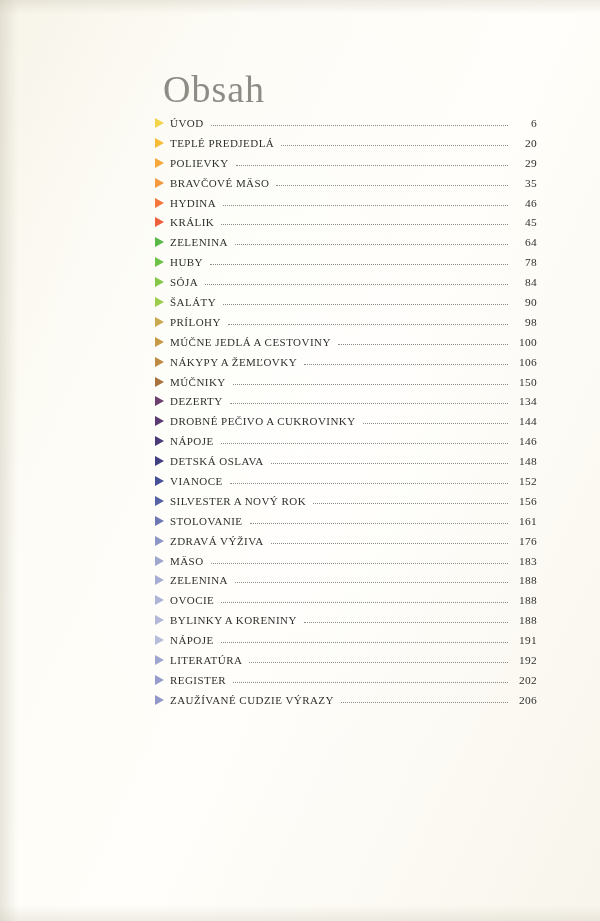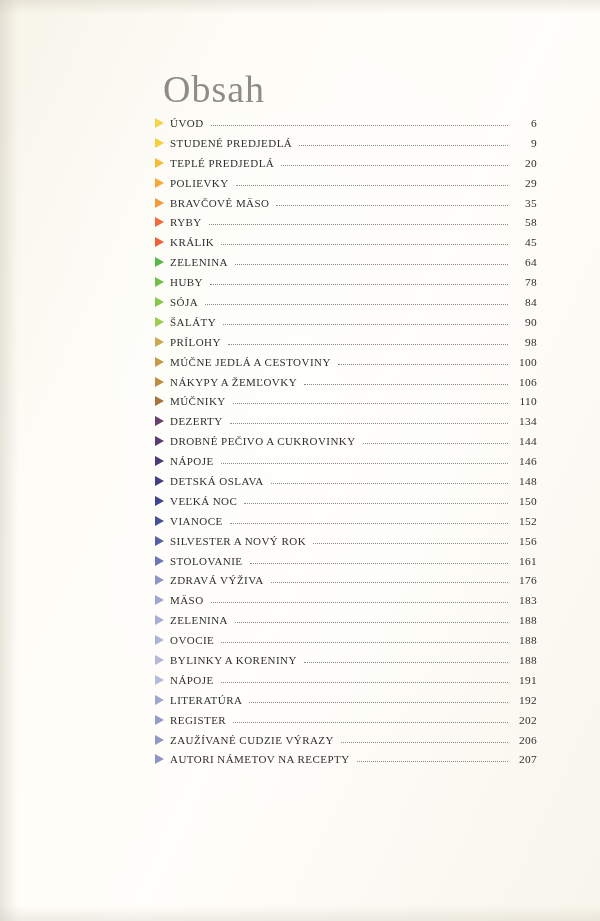--- a/index.html
+++ b/index.html
@@ -119,28 +119,20 @@
       <div class="toc-row">
         <span class="bullet">
           <span class="tri" style="border-left-color: rgb(242, 213, 74);"></span>
         </span>
         <span class="label">ÚVOD</span>
         <span class="dots"></span>
         <span class="pageno">6</span>
       </div>
       <div class="toc-row">
         <span class="bullet">
-          <span class="tri" style="border-left-color: rgb(245, 207, 62);"></span>
-        </span>
-        <span class="label">STUDENÉ PREDJEDLÁ</span>
-        <span class="dots"></span>
-        <span class="pageno">9</span>
-      </div>
-      <div class="toc-row">
-        <span class="bullet">
           <span class="tri" style="border-left-color: rgb(248, 187, 54);"></span>
         </span>
         <span class="label">TEPLÉ PREDJEDLÁ</span>
         <span class="dots"></span>
         <span class="pageno">20</span>
       </div>
       <div class="toc-row">
         <span class="bullet">
           <span class="tri" style="border-left-color: rgb(246, 168, 58);"></span>
         </span>
@@ -151,25 +143,25 @@
       <div class="toc-row">
         <span class="bullet">
           <span class="tri" style="border-left-color: rgb(245, 154, 60);"></span>
         </span>
         <span class="label">BRAVČOVÉ MÄSO</span>
         <span class="dots"></span>
         <span class="pageno">35</span>
       </div>
       <div class="toc-row">
         <span class="bullet">
-          <span class="tri" style="border-left-color: rgb(242, 106, 60);"></span>
-        </span>
-        <span class="label">RYBY</span>
-        <span class="dots"></span>
-        <span class="pageno">58</span>
+          <span class="tri" style="border-left-color: rgb(243, 119, 60);"></span>
+        </span>
+        <span class="label">HYDINA</span>
+        <span class="dots"></span>
+        <span class="pageno">46</span>
       </div>
       <div class="toc-row">
         <span class="bullet">
           <span class="tri" style="border-left-color: rgb(239, 95, 60);"></span>
         </span>
         <span class="label">KRÁLIK</span>
         <span class="dots"></span>
         <span class="pageno">45</span>
       </div>
       <div class="toc-row">
@@ -227,21 +219,21 @@
         <span class="label">NÁKYPY A ŽEMĽOVKY</span>
         <span class="dots"></span>
         <span class="pageno">106</span>
       </div>
       <div class="toc-row">
         <span class="bullet">
           <span class="tri" style="border-left-color: rgb(169, 115, 63);"></span>
         </span>
         <span class="label">MÚČNIKY</span>
         <span class="dots"></span>
-        <span class="pageno">110</span>
+        <span class="pageno">150</span>
       </div>
       <div class="toc-row">
         <span class="bullet">
           <span class="tri" style="border-left-color: rgb(107, 63, 110);"></span>
         </span>
         <span class="label">DEZERTY</span>
         <span class="dots"></span>
         <span class="pageno">134</span>
       </div>
       <div class="toc-row">
@@ -263,28 +255,20 @@
       <div class="toc-row">
         <span class="bullet">
           <span class="tri" style="border-left-color: rgb(63, 63, 130);"></span>
         </span>
         <span class="label">DETSKÁ OSLAVA</span>
         <span class="dots"></span>
         <span class="pageno">148</span>
       </div>
       <div class="toc-row">
         <span class="bullet">
-          <span class="tri" style="border-left-color: rgb(59, 70, 144);"></span>
-        </span>
-        <span class="label">VEĽKÁ NOC</span>
-        <span class="dots"></span>
-        <span class="pageno">150</span>
-      </div>
-      <div class="toc-row">
-        <span class="bullet">
           <span class="tri" style="border-left-color: rgb(70, 80, 153);"></span>
         </span>
         <span class="label">VIANOCE</span>
         <span class="dots"></span>
         <span class="pageno">152</span>
       </div>
       <div class="toc-row">
         <span class="bullet">
           <span class="tri" style="border-left-color: rgb(87, 97, 166);"></span>
         </span>
@@ -364,28 +348,20 @@
         <span class="dots"></span>
         <span class="pageno">202</span>
       </div>
       <div class="toc-row">
         <span class="bullet">
           <span class="tri" style="border-left-color: rgb(145, 152, 201);"></span>
         </span>
         <span class="label">ZAUŽÍVANÉ CUDZIE VÝRAZY</span>
         <span class="dots"></span>
         <span class="pageno">206</span>
-      </div>
-      <div class="toc-row">
-        <span class="bullet">
-          <span class="tri" style="border-left-color: rgb(141, 148, 199);"></span>
-        </span>
-        <span class="label">AUTORI NÁMETOV NA RECEPTY</span>
-        <span class="dots"></span>
-        <span class="pageno">207</span>
       </div>
     </div>
 
 </div>
 
 <div class="edge-shadow-left"></div>
 <div class="edge-shadow-top"></div>
 <div class="edge-shadow-bottom"></div>
 
 </body></html>

